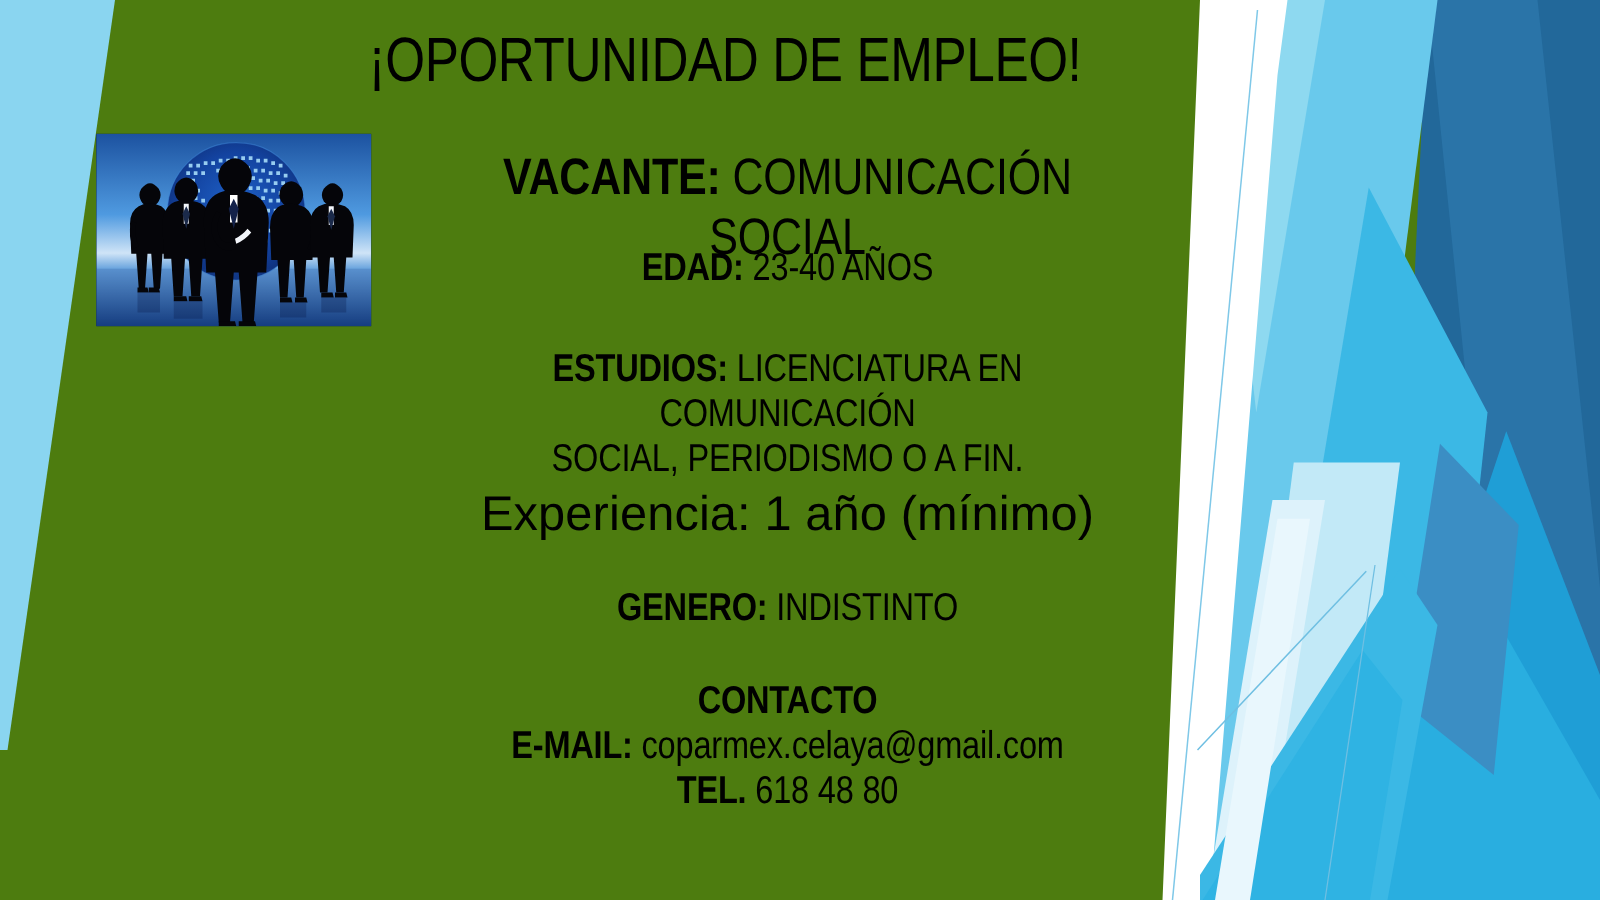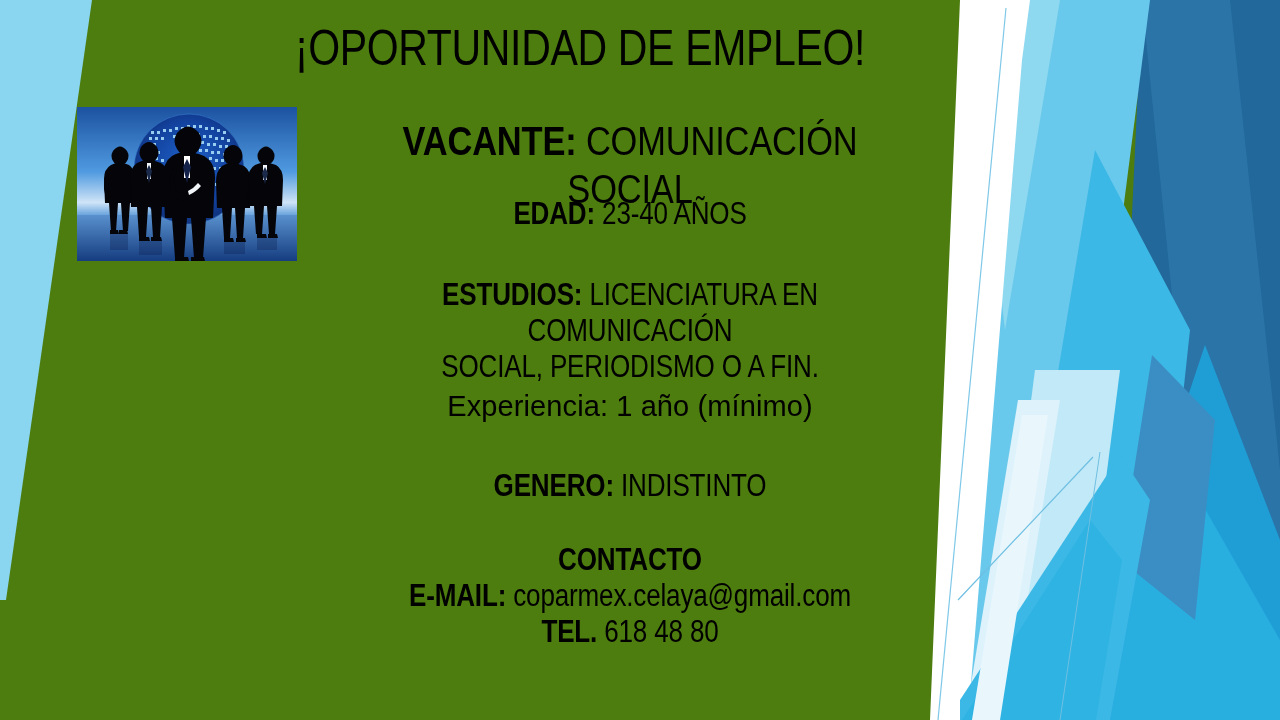--- a/index.html
+++ b/index.html
@@ -77,21 +77,21 @@
   .cond b { font-weight: 700; }
 
   .line-vacante { top: 118px; font-size: 41px; }
   .line-edad    { top: 196px; font-size: 31px; }
   .line-estudios{ top: 277px; font-size: 31px; }
   .line-exp     { top: 389px; }
   .line-genero  { top: 468px; font-size: 31px; }
   .line-contact { top: 542px; font-size: 31px; }
 
   .wide {
-    font-size: 29px;
+    font-size: 39px;
     line-height: 1.2;
     font-weight: 400;
     letter-spacing: 0.1px;
     transform: scaleX(1);
   }
 </style>
 </head>
 <body>
 
 <div id="slide">

